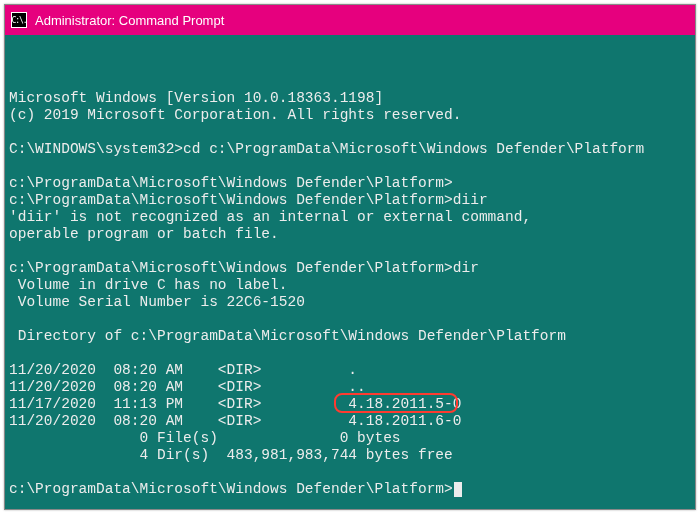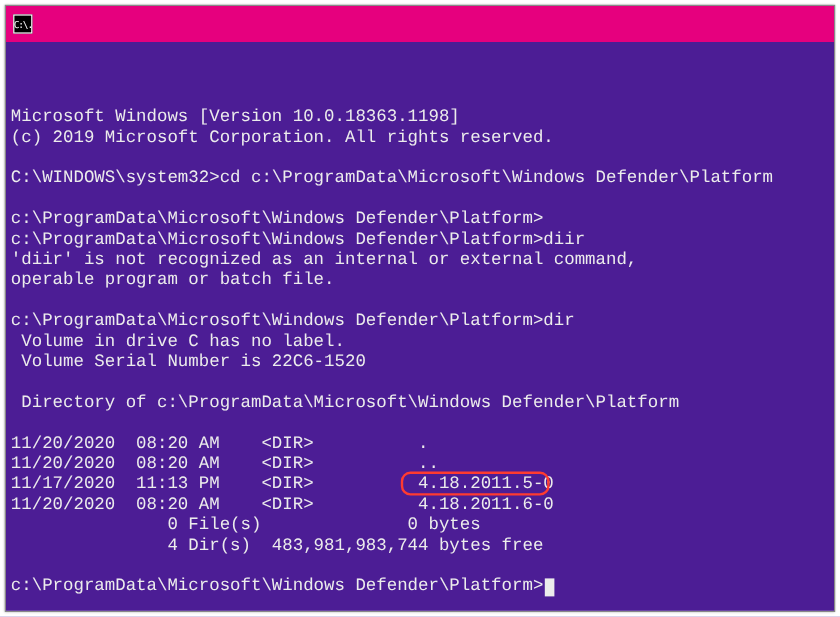--- a/index.html
+++ b/index.html
@@ -38,21 +38,21 @@
       display: flex;
       align-items: center;
       justify-content: center;
       font-size: 8px;
       color: #fff;
       font-family: Consolas, monospace;
       letter-spacing: -1px;
     }
     .terminal {
       flex: 1;
-      background: #4c1d95;
+      background: #0f766e;
       color: #ececec;
       font-size: 14.5px;
       line-height: 17px;
       padding: 4px 4px;
       overflow: hidden;
       white-space: pre;
       position: relative;
     }
     .terminal-content {
       position: relative;
@@ -71,20 +71,21 @@
       vertical-align: text-bottom;
       margin-left: 1px;
     }
   </style>
 </head>
 <body>
 
 <div class="window">
   <div class="titlebar">
     <span class="app-icon">C:\.</span>
+    <span>Administrator: Command Prompt</span>
   </div>
   <div class="terminal">
     <div class="terminal-content">
 <span>Microsoft Windows [Version 10.0.18363.1198]</span>
 <span>(c) 2019 Microsoft Corporation. All rights reserved.</span>
 <span></span>
 <span>C:\WINDOWS\system32&gt;cd c:\ProgramData\Microsoft\Windows Defender\Platform</span>
 <span></span>
 <span>c:\ProgramData\Microsoft\Windows Defender\Platform&gt;</span>
 <span>c:\ProgramData\Microsoft\Windows Defender\Platform&gt;diir</span>

